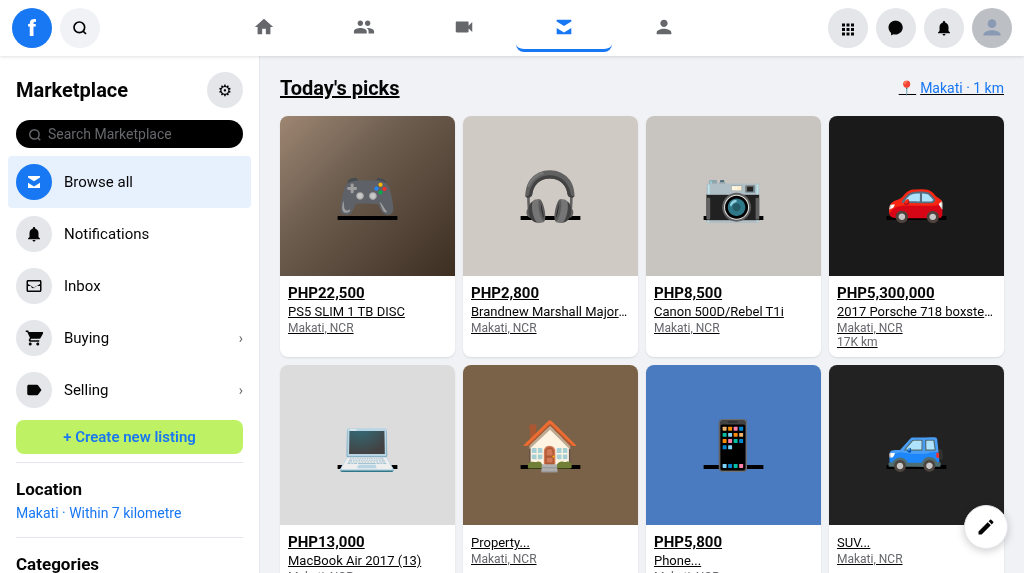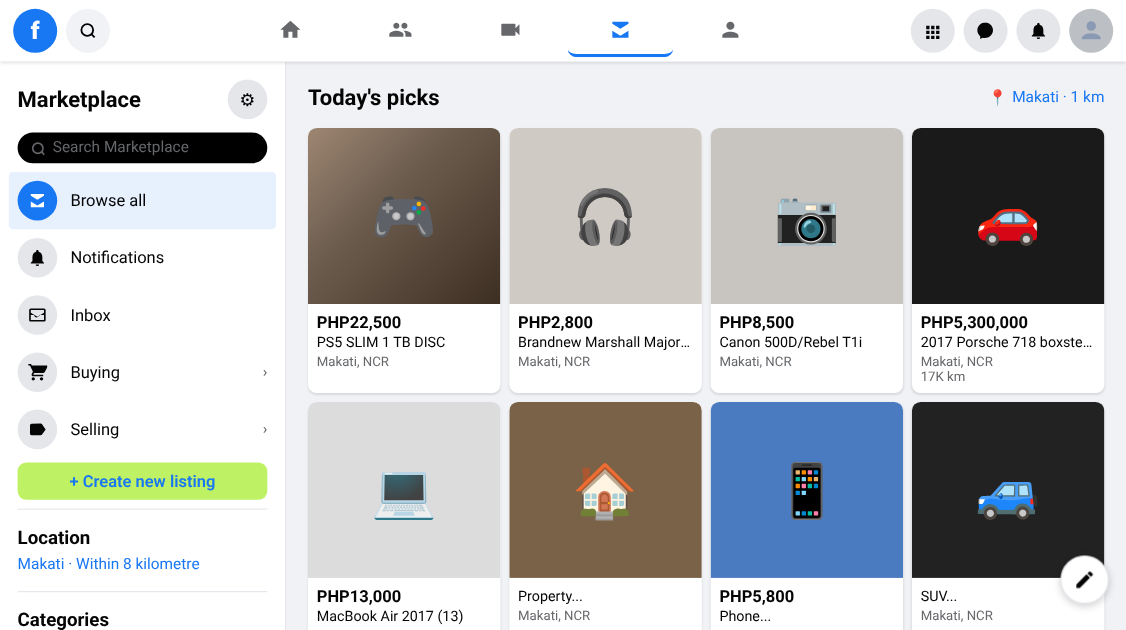--- a/index.html
+++ b/index.html
@@ -41,21 +41,21 @@
     .sidebar-item-icon.buying { background: #e4e6ea; color: #050505; }
     .sidebar-item-icon.selling { background: #e4e6ea; color: #050505; }
     .sidebar-item-label { font-size: 15px; font-weight: 400; color: #050505; flex: 1; }
     .sidebar-item-chevron { color: #65676b; font-size: 14px; }
     .create-listing-btn { display: flex; align-items: flex-start; justify-content: center; gap: 8px; background: #bef264; color: #1877f2; border-radius: 8px; padding: 8px 16px; margin: 4px 8px; cursor: pointer; font-weight: 600; font-size: 15px; }
     .divider { height: 1px; background: #e4e6eb; margin: 8px; }
     .section-title { font-size: 17px; font-weight: 700; color: #050505; padding: 8px 8px 4px 8px; }
     .location-link { font-size: 14px; color: #1877f2; padding: 2px 8px 8px 8px; cursor: pointer; }
 
     
-    .main-content { margin-left: 260px; margin-top: 56px; padding: 20px; overflow-y: auto; height: calc(573px - 56px); }
+    .main-content { margin-left: 260px; margin-top: 56px; padding: 20px; overflow-y: auto; height: calc(573px - 56px); text-decoration: underline; }
     .picks-header { display: flex; align-items: center; justify-content: space-between; margin-bottom: 16px; }
     .picks-title { font-size: 20px; font-weight: 700; color: #050505; }
     .location-badge { display: flex; align-items: center; gap: 4px; color: #1877f2; font-size: 14px; cursor: pointer; }
     .location-pin { font-size: 14px; }
     .grid { display: grid; grid-template-columns: repeat(4, 1fr); gap: 8px; margin-bottom: 8px; }
     .card { background: #fff; border-radius: 8px; overflow: hidden; cursor: pointer; box-shadow: 0 1px 2px rgba(0,0,0,0.1); }
     .card-img { width: 100%; height: 160px; object-fit: cover; background: #e4e6eb; display: flex; align-items: center; justify-content: center; font-size: 40px; }
     .card-info { padding: 8px; }
     .card-price { font-size: 15px; font-weight: 700; color: #050505; }
     .card-title { font-size: 13px; color: #050505; margin: 2px 0; white-space: nowrap; overflow: hidden; text-overflow: ellipsis; }
@@ -190,21 +190,21 @@
     <span class="sidebar-item-chevron">›</span>
   </div>
 
   <div class="create-listing-btn">
     <span>+ Create new listing</span>
   </div>
 
   <div class="divider"></div>
 
   <div class="section-title">Location</div>
-  <div class="location-link">Makati · Within 8 kilometre</div>
+  <div class="location-link">Makati · Within 7 kilometre</div>
 
   <div class="divider"></div>
 
   <div class="section-title">Categories</div>
 
 </aside>
 
 <main class="main-content">
   <div class="picks-header">
     <h1 class="picks-title">Today's picks</h1>

